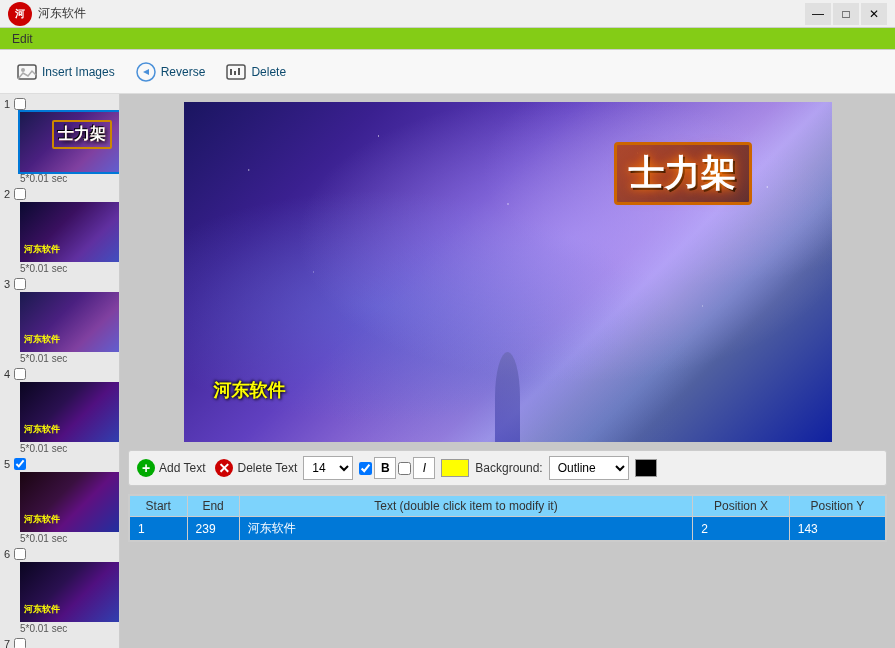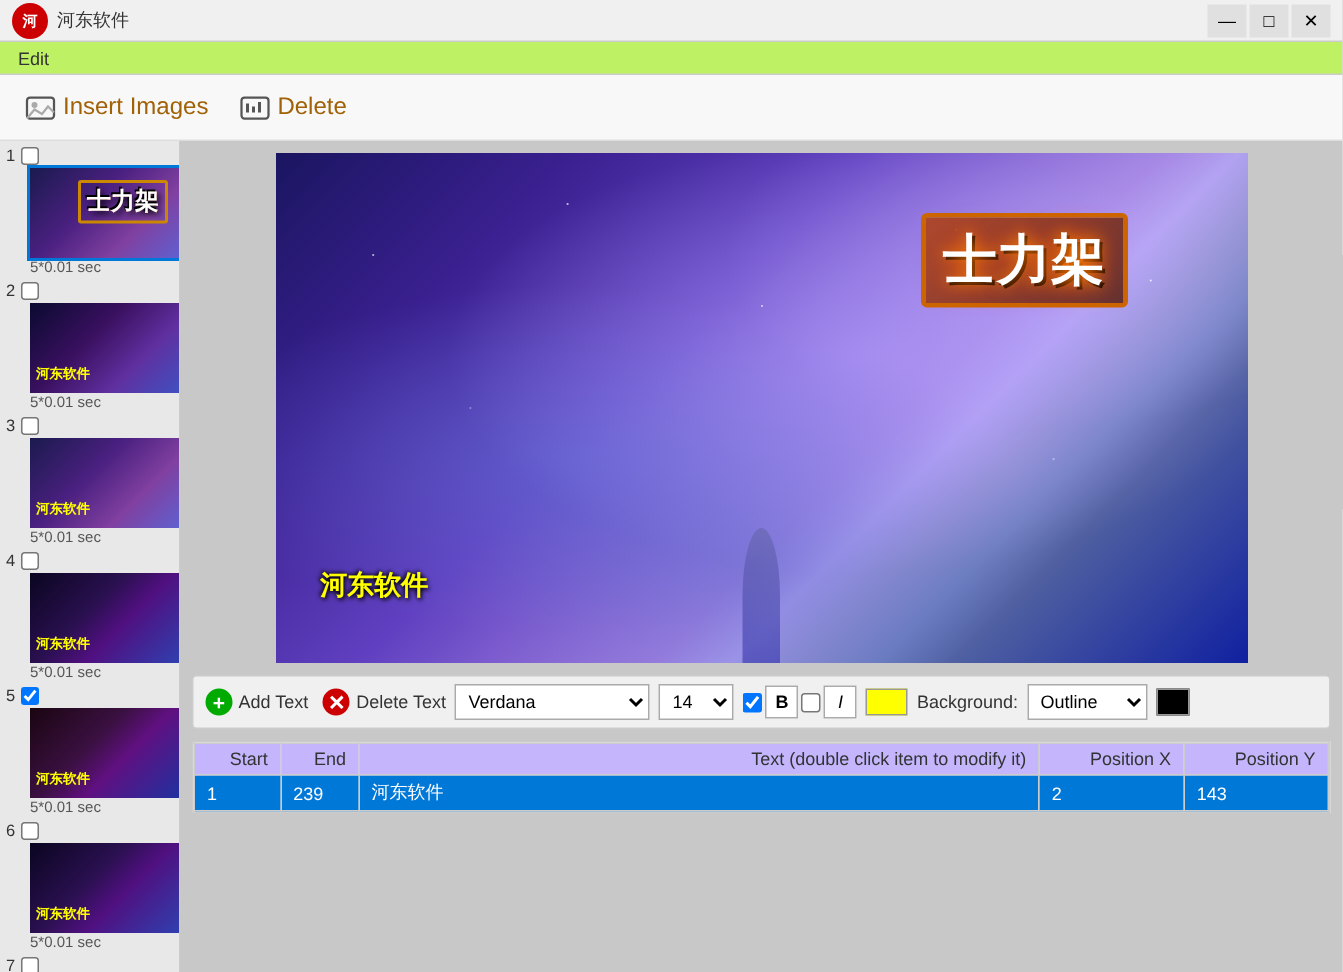--- a/index.html
+++ b/index.html
@@ -17,21 +17,21 @@
     }
     .title-bar-left { display: flex; align-items: center; gap: 6px; }
     .title-bar-logo { width: 24px; height: 24px; background: #cc0000; border-radius: 50%; display: flex; align-items: center; justify-content: center; color: white; font-size: 10px; font-weight: bold; }
     .title-bar-title { font-size: 12px; color: #333; }
     .title-bar-controls { display: flex; gap: 2px; }
     .title-bar-btn { width: 26px; height: 22px; border: none; background: #e0e0e0; cursor: pointer; font-size: 12px; display: flex; align-items: center; justify-content: center; }
 
     
     .menu-bar {
       height: 22px;
-      background: #bef264;
+      background: #84cc16;
       display: flex;
       align-items: center;
       padding: 0 4px;
       border-bottom: 1px solid #ccc;
     }
     .menu-item { padding: 2px 8px; font-size: 12px; cursor: pointer; color: #333; }
 
     
     .toolbar {
       height: 44px;
@@ -43,22 +43,22 @@
       gap: 4px;
     }
     .toolbar-btn {
       display: flex;
       align-items: center;
       gap: 4px;
       padding: 4px 8px;
       background: transparent;
       border: none;
       cursor: pointer;
-      font-size: 16px;
-      color: #a16207;
+      font-size: 12px;
+      color: #0c4a6e;
       border-radius: 3px;
     }
     .toolbar-icon {
       width: 22px;
       height: 22px;
       display: flex;
       align-items: center;
       justify-content: center;
     }
 
@@ -237,24 +237,24 @@
     .bg-select { height: 24px; border: 1px solid #aaa; background: white; font-size: 12px; padding: 0 2px; width: 80px; }
     .color-swatch-dark { width: 22px; height: 18px; background: #000000; border: 1px solid #999; cursor: pointer; }
 
     
     .text-table {
       width: 100%;
       border-collapse: collapse;
       font-size: 12px;
     }
     .text-table th {
-      background: #c4b5fd;
+      background: #7dd3fc;
       border: 1px solid #ccc;
       padding: 3px 8px;
-      text-align: right;
+      text-align: center;
       font-weight: normal;
       color: #333;
     }
     .text-table td {
       border: 1px solid #ccc;
       padding: 3px 8px;
       color: #333;
     }
     .text-table tr.selected td {
       background: #0078d7;
@@ -292,20 +292,29 @@
       <svg width="22" height="22" viewBox="0 0 22 22">
           <rect x="2" y="4" width="18" height="14" rx="2" fill="none" stroke="#555" stroke-width="1.5"></rect>
           <circle cx="7" cy="9" r="2" fill="#aaa"></circle>
           <polyline points="2,18 7,12 12,15 16,10 20,14" fill="none" stroke="#aaa" stroke-width="1.5"></polyline>
         </svg>
     </div>
     <span>Insert Images</span>
   </button>
 
 
+  <button class="toolbar-btn">
+    <div class="toolbar-icon">
+      <svg width="22" height="22" viewBox="0 0 22 22">
+          <circle cx="11" cy="11" r="9" fill="none" stroke="#4a90d9" stroke-width="1.5"></circle>
+          <path d="M14 8 L8 11 L14 14 Z" fill="#4a90d9"></path>
+        </svg>
+    </div>
+    <span>Reverse</span>
+  </button>
 
 
   <button class="toolbar-btn">
     <div class="toolbar-icon">
       <svg width="22" height="22" viewBox="0 0 22 22">
           <rect x="2" y="4" width="18" height="14" rx="2" fill="none" stroke="#555" stroke-width="1.5"></rect>
           <line x1="6" y1="8" x2="6" y2="14" stroke="#555" stroke-width="2"></line>
           <line x1="10" y1="10" x2="10" y2="14" stroke="#555" stroke-width="2"></line>
           <line x1="14" y1="7" x2="14" y2="14" stroke="#555" stroke-width="2"></line>
         </svg>
@@ -404,21 +413,20 @@
       <button class="add-text-btn">
         <div class="add-icon">+</div>
         <span>Add Text</span>
       </button>
 
       <button class="add-text-btn" style="margin-left:4px;">
         <div class="del-icon">✕</div>
         <span>Delete Text</span>
       </button>
 
-      <select class="font-select" id="font-sel"><option value="Verdana">Verdana</option><option value="Arial">Arial</option><option value="Times New Roman">Times New Roman</option><option value="Courier New">Courier New</option></select>
       <select class="size-select" id="size-sel"><option value="8">8</option><option value="10">10</option><option value="12">12</option><option value="14" selected="">14</option><option value="16">16</option><option value="18">18</option><option value="20">20</option><option value="24">24</option><option value="28">28</option><option value="32">32</option></select>
 
       <div style="display:flex;align-items:center;gap:2px;">
         <input type="checkbox" id="chk-bold" checked="" style="">
         <button class="format-btn bold">B</button>
         <input type="checkbox" id="chk-italic" style="">
         <button class="format-btn" style="font-style:italic;">I</button>
       </div>
 
       <div class="color-swatch"></div>

